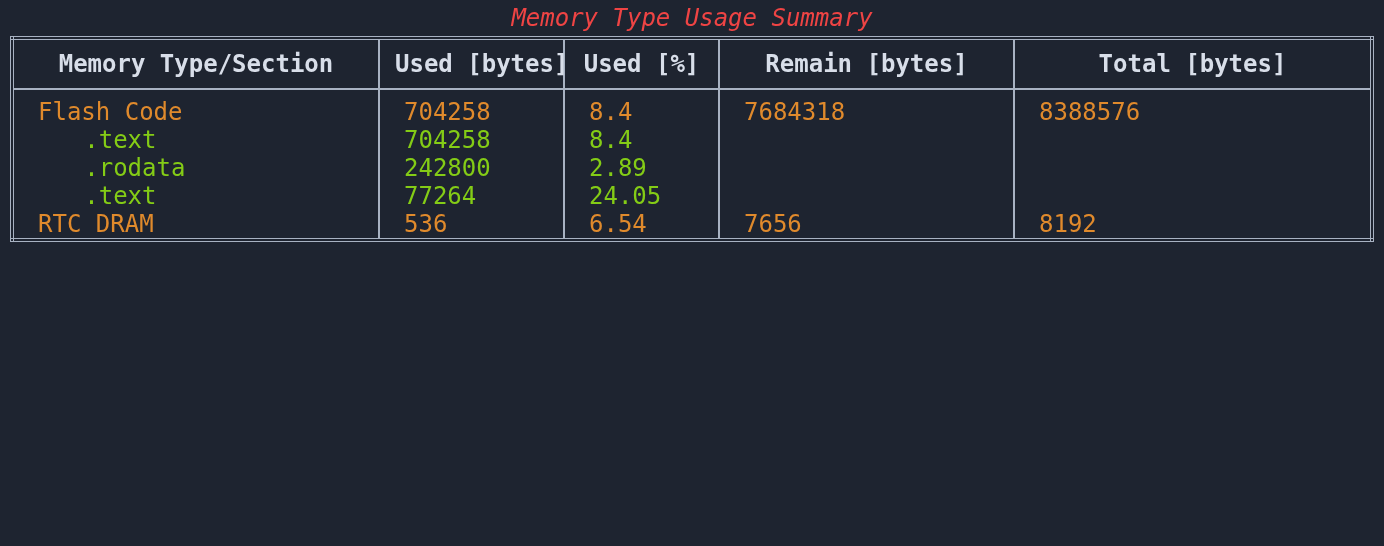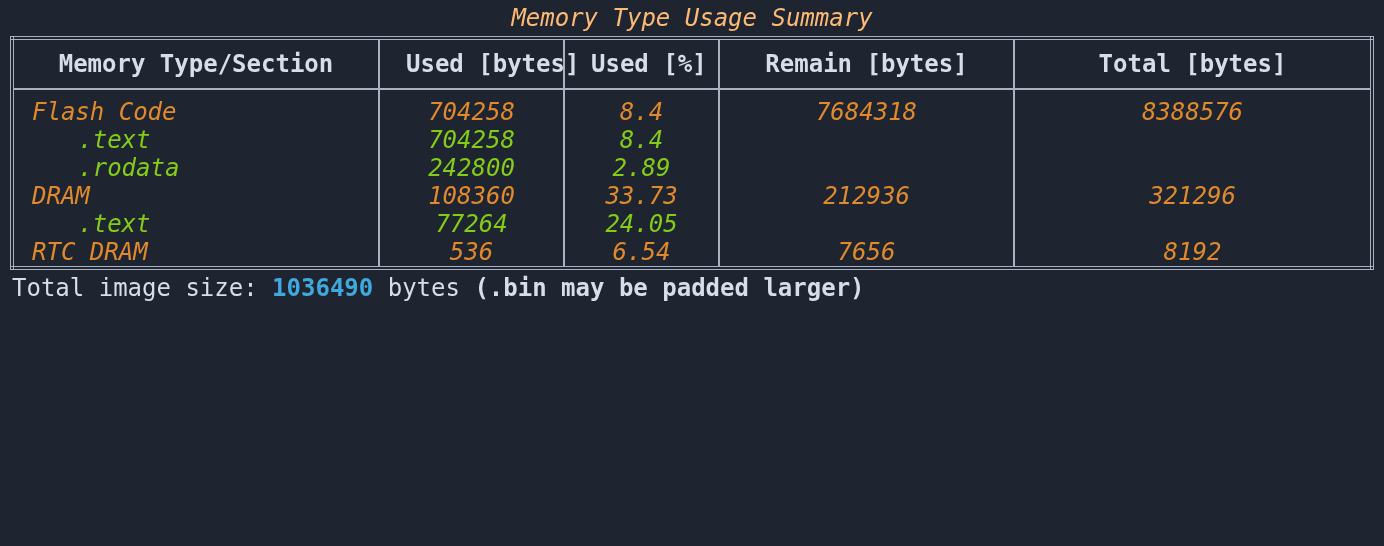--- a/index.html
+++ b/index.html
@@ -10,50 +10,49 @@
       line-height:28px;
       color:#d8dee9;
       width:1384px;
       height:546px;
       overflow:hidden;
     }
     .wrap { padding:4px 10px 0 10px; }
     .title {
       text-align:center;
       font-style:italic;
-      color:#fdba74;
+      color:#ef4444;
       margin-bottom:4px;
     }
     table.mem {
       width:100%;
       border-collapse:collapse;
       border:4px double #a8b2c2;
       table-layout:fixed;
     }
     table.mem col.c-section { width:367px; }
     table.mem col.c-used    { width:185px; }
     table.mem col.c-pct     { width:155px; }
     table.mem col.c-remain  { width:295px; }
     table.mem col.c-total   { }
     table.mem th {
       font-weight:bold;
       color:#d8dee9;
-      padding:10px 26px;
+      padding:10px 15px;
       border:2px solid #a8b2c2;
       white-space:nowrap;
     }
     table.mem td {
-      padding:0 18px;
+      padding:0 24px;
       border-left:2px solid #a8b2c2;
       border-right:2px solid #a8b2c2;
       white-space:nowrap;
       vertical-align:top;
-      font-style:italic;
     }
-    table.mem td.num { text-align:center; }
+    table.mem td.num { text-align:left; }
     table.mem tbody tr.first-body td { padding-top:8px; }
     table.mem tbody tr.last-body  td { padding-bottom:8px; }
     .type   { color:#e08a2c; }
     .sec    { color:#84cc16; }
     .indent { display:inline-block; width:3.2ch; }
     .footer { color:#d8dee9; margin-top:4px; padding-left:2px; }
     .footer .val { color:#3fa9dd; font-weight:bold; }
     .footer .note { font-weight:bold; }
   </style>
 </head>
@@ -95,39 +94,29 @@
           <td class="num sec"></td>
         </tr>
         <tr>
           <td><span class="indent"></span><span class="sec">.rodata</span></td>
           <td class="num sec">242800</td>
           <td class="num sec">2.89</td>
           <td class="num sec"></td>
           <td class="num sec"></td>
         </tr>
         <tr>
-          <td><span class="type">DRAM</span></td>
-          <td class="num type">108360</td>
-          <td class="num type">33.73</td>
-          <td class="num type">212936</td>
-          <td class="num type">321296</td>
-        </tr>
-        <tr>
           <td><span class="indent"></span><span class="sec">.text</span></td>
           <td class="num sec">77264</td>
           <td class="num sec">24.05</td>
           <td class="num sec"></td>
           <td class="num sec"></td>
         </tr>
         <tr>
           <td><span class="type">RTC DRAM</span></td>
           <td class="num type">536</td>
           <td class="num type">6.54</td>
           <td class="num type">7656</td>
           <td class="num type">8192</td>
         </tr>
       </tbody>
   </table>
 
-  <div class="footer">
-    <span>Total image size: </span><span class="val">1036490</span><span> bytes </span><span class="note">(.bin may be padded larger)</span>
-  </div>
 </div>
 
 </body></html>

